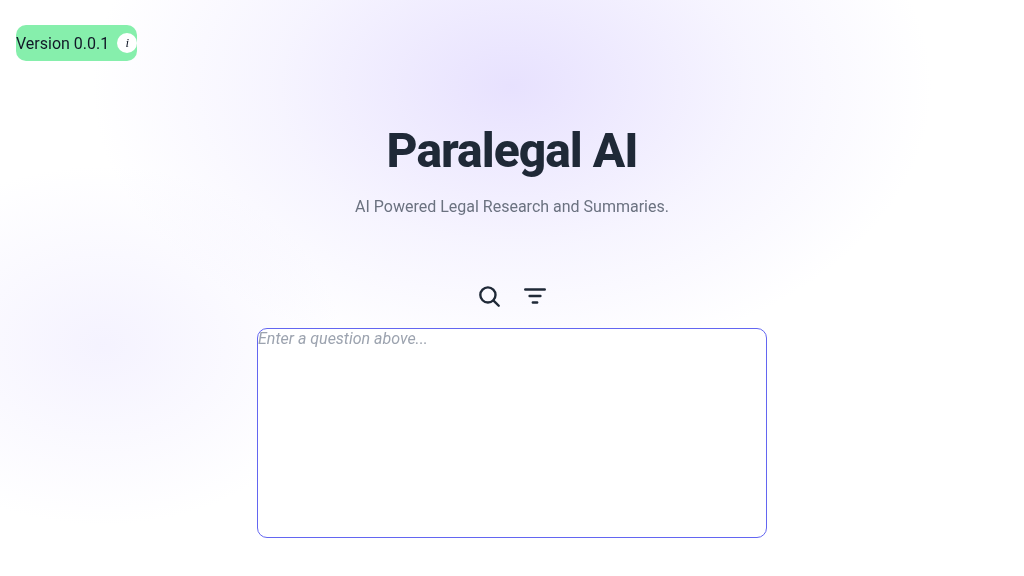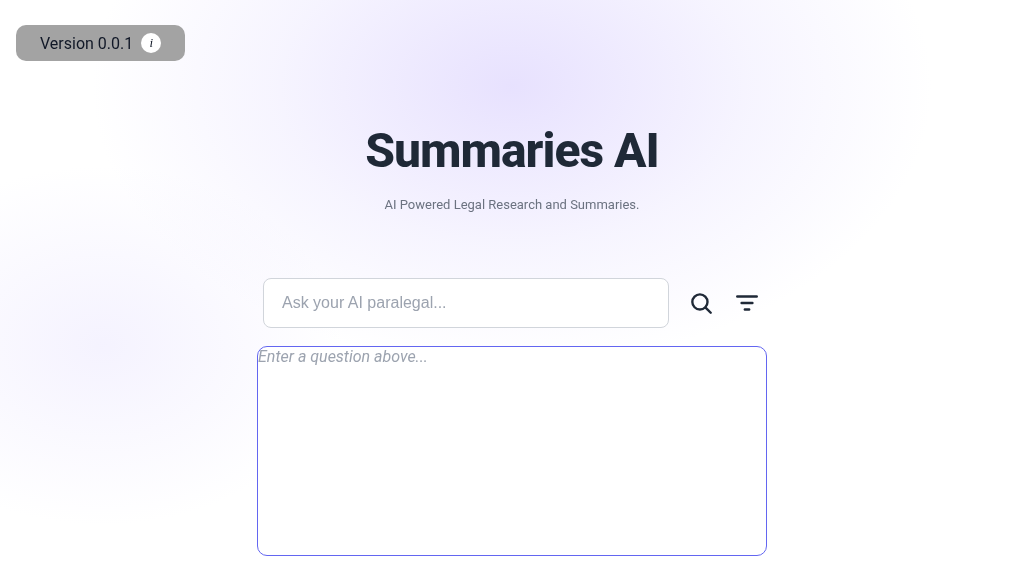--- a/index.html
+++ b/index.html
@@ -19,23 +19,23 @@
       position: absolute;
       inset: 0;
       background: radial-gradient(ellipse 600px 400px at 50% 15%, rgba(196, 181, 253, 0.4) 0%, rgba(221, 214, 254, 0.25) 40%, rgba(255,255,255,0) 70%),
                   radial-gradient(ellipse 400px 300px at 10% 60%, rgba(221, 214, 254, 0.3) 0%, rgba(255,255,255,0) 60%);
       z-index: 0;
     }
     .version-pill {
       position: absolute;
       top: 25px;
       left: 16px;
-      background: #a3a3a3;
+      background: #86efac;
       border-radius: 10px;
-      padding: 8px 24px;
+      padding: 8px 0;
       display: flex;
       align-items: center;
       gap: 8px;
       z-index: 10;
       color: #111827;
       cursor: pointer;
     }
     .version-pill span.label {
       font-size: 16px;
       font-weight: 400;
@@ -63,21 +63,21 @@
       padding-top: 122px;
     }
     .title {
       font-size: 48px;
       font-weight: 800;
       color: #1f2937;
       letter-spacing: -1px;
     }
     .subtitle {
       margin-top: 18px;
-      font-size: 13px;
+      font-size: 16px;
       color: #6b7280;
       font-weight: 400;
     }
     .search-row {
       margin-top: 66px;
       display: flex;
       align-items: center;
       gap: 18px;
     }
     .search-input {
@@ -123,25 +123,24 @@
 <body>
 
 <div class="bg-gradient"></div>
 
 <div class="version-pill">
   <span class="label">Version 0.0.1</span>
   <span class="info-circle">i</span>
 </div>
 
 <div class="content">
-  <h1 class="title">Summaries AI</h1>
+  <h1 class="title">Paralegal AI</h1>
   <p class="subtitle">AI Powered Legal Research and Summaries.</p>
 
   <div class="search-row">
-    <input type="text" class="search-input" placeholder="Ask your AI paralegal..." style="">
     <button class="icon-btn">
       <svg width="26" height="26" viewBox="0 0 24 24" fill="none" stroke="currentColor" stroke-width="2.2" stroke-linecap="round" stroke-linejoin="round">
         <circle cx="11" cy="11" r="7"></circle>
         <line x1="21" y1="21" x2="16.2" y2="16.2"></line>
       </svg>
     </button>
     <button class="icon-btn">
       <svg width="26" height="26" viewBox="0 0 24 24" fill="none" stroke="currentColor" stroke-width="2.2" stroke-linecap="round" stroke-linejoin="round">
         <line x1="3" y1="6" x2="21" y2="6"></line>
         <line x1="7" y1="12" x2="17" y2="12"></line>

